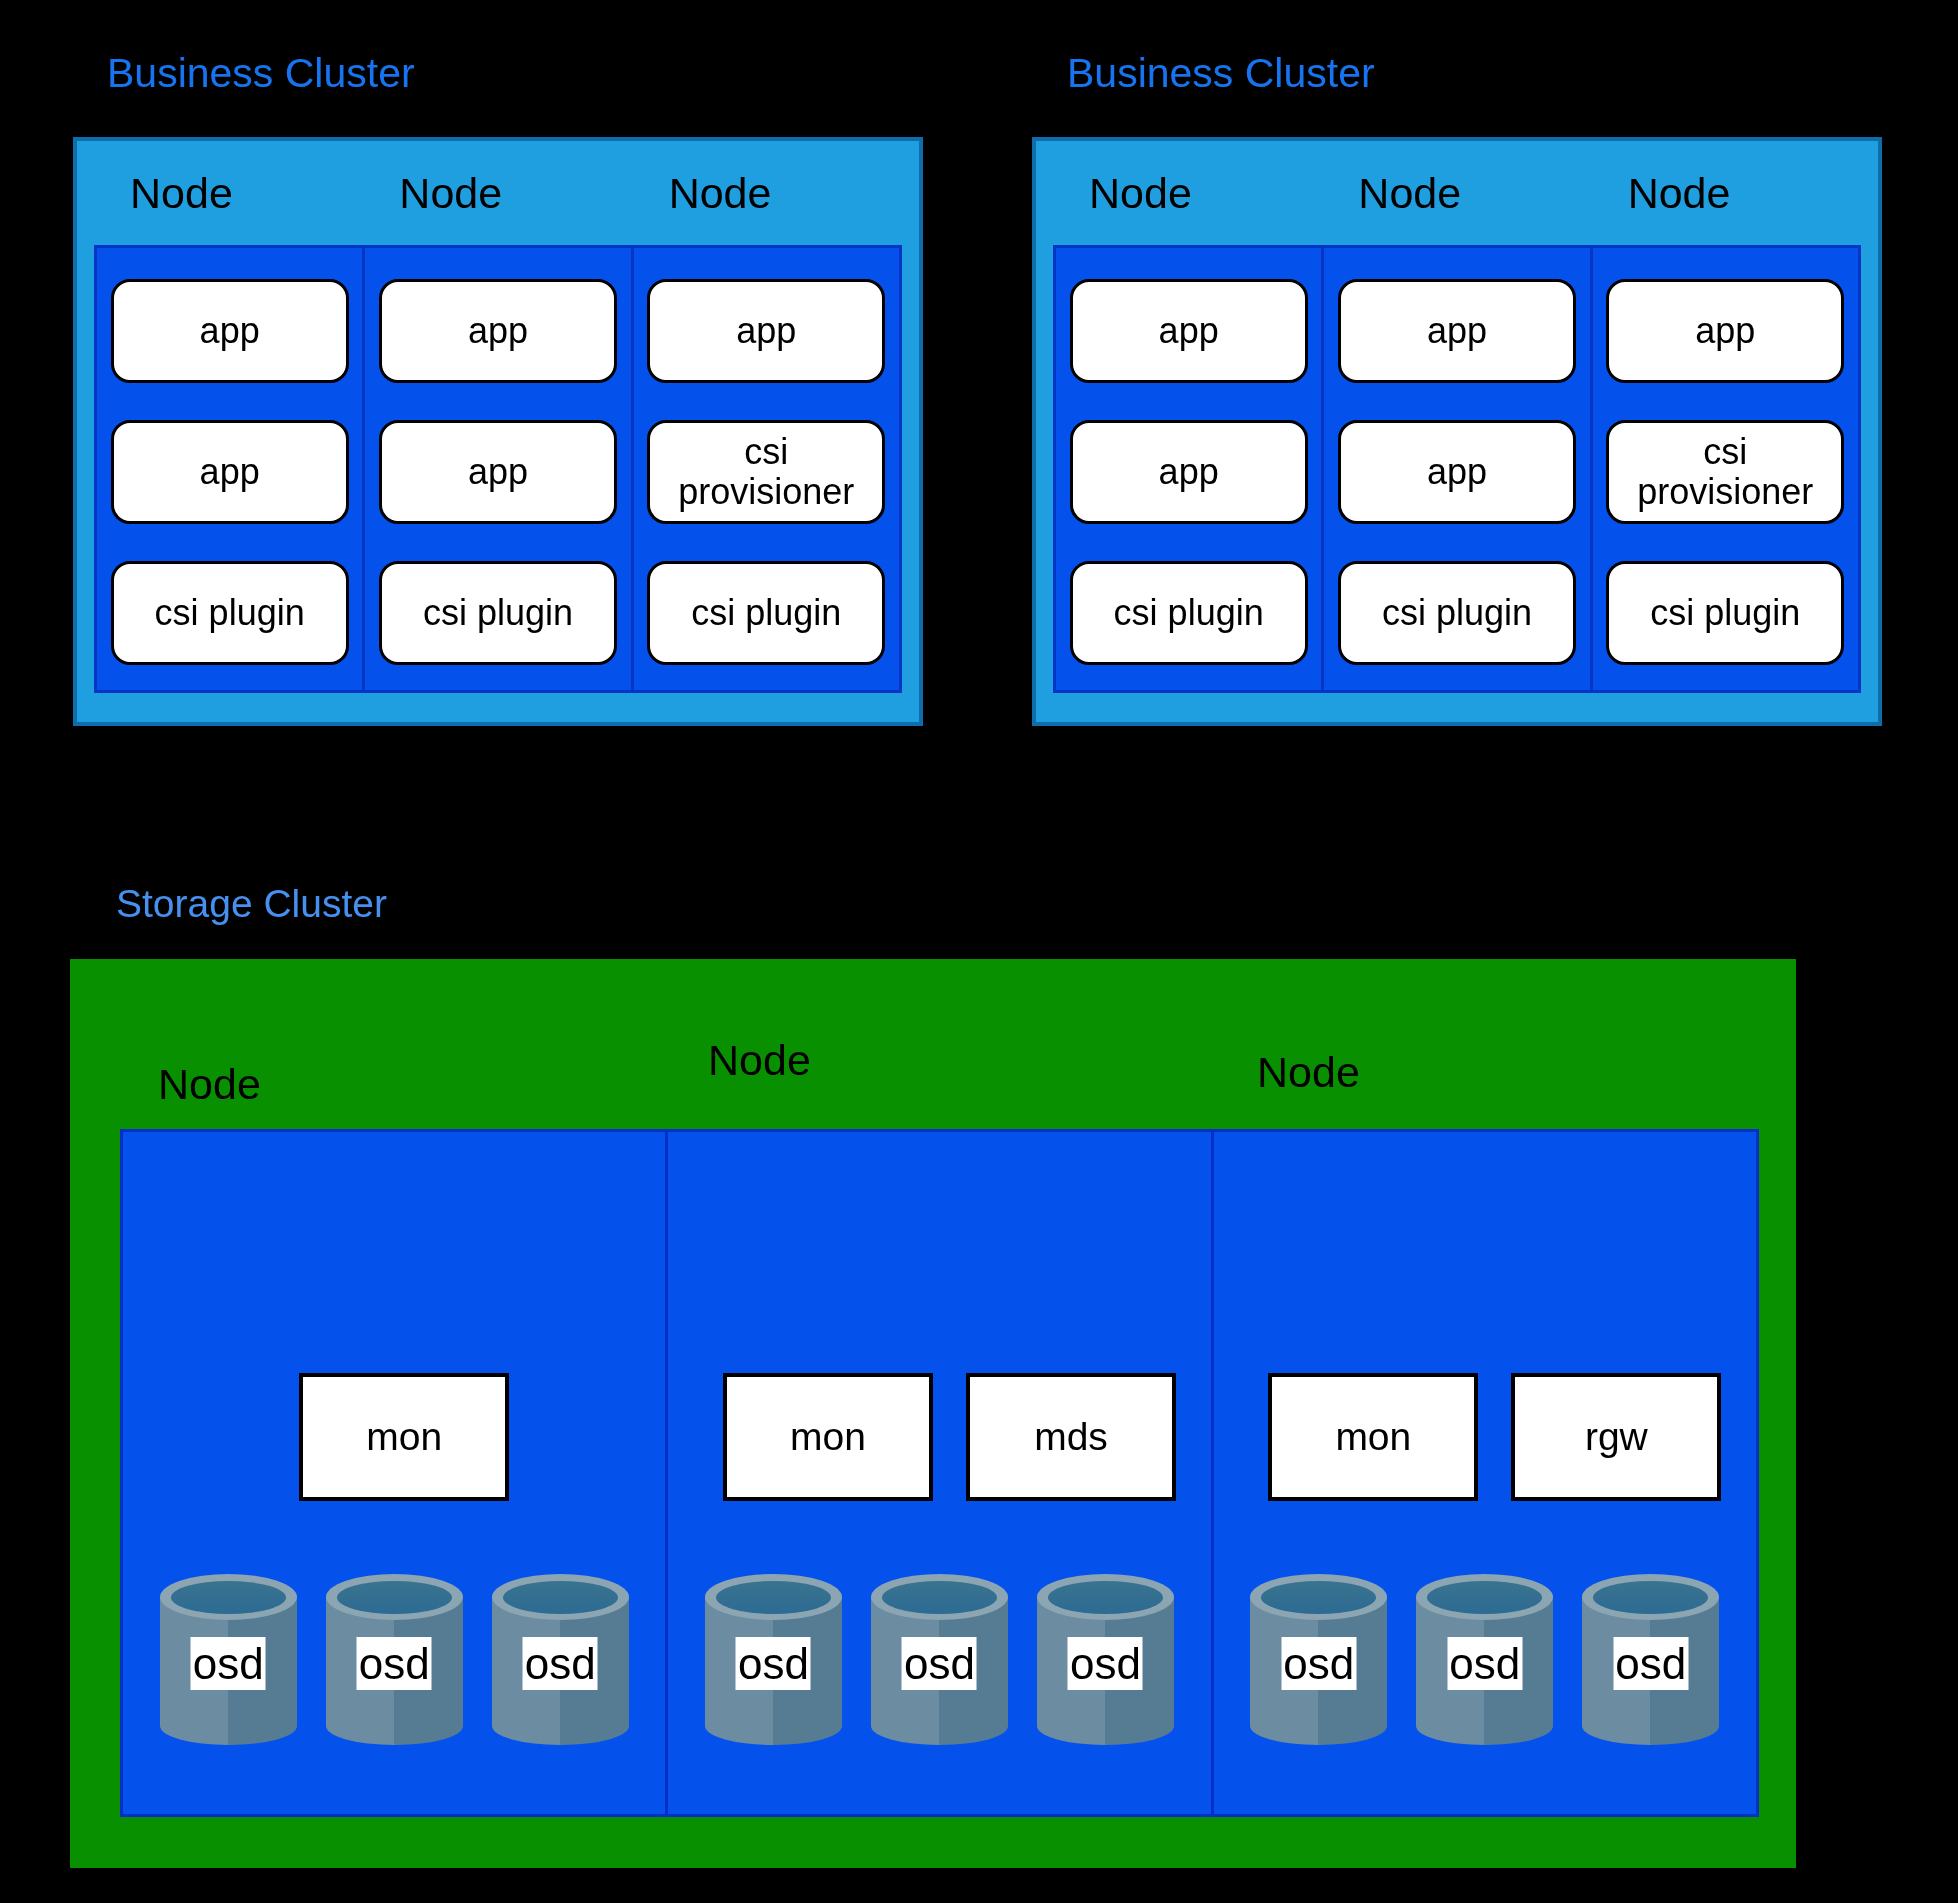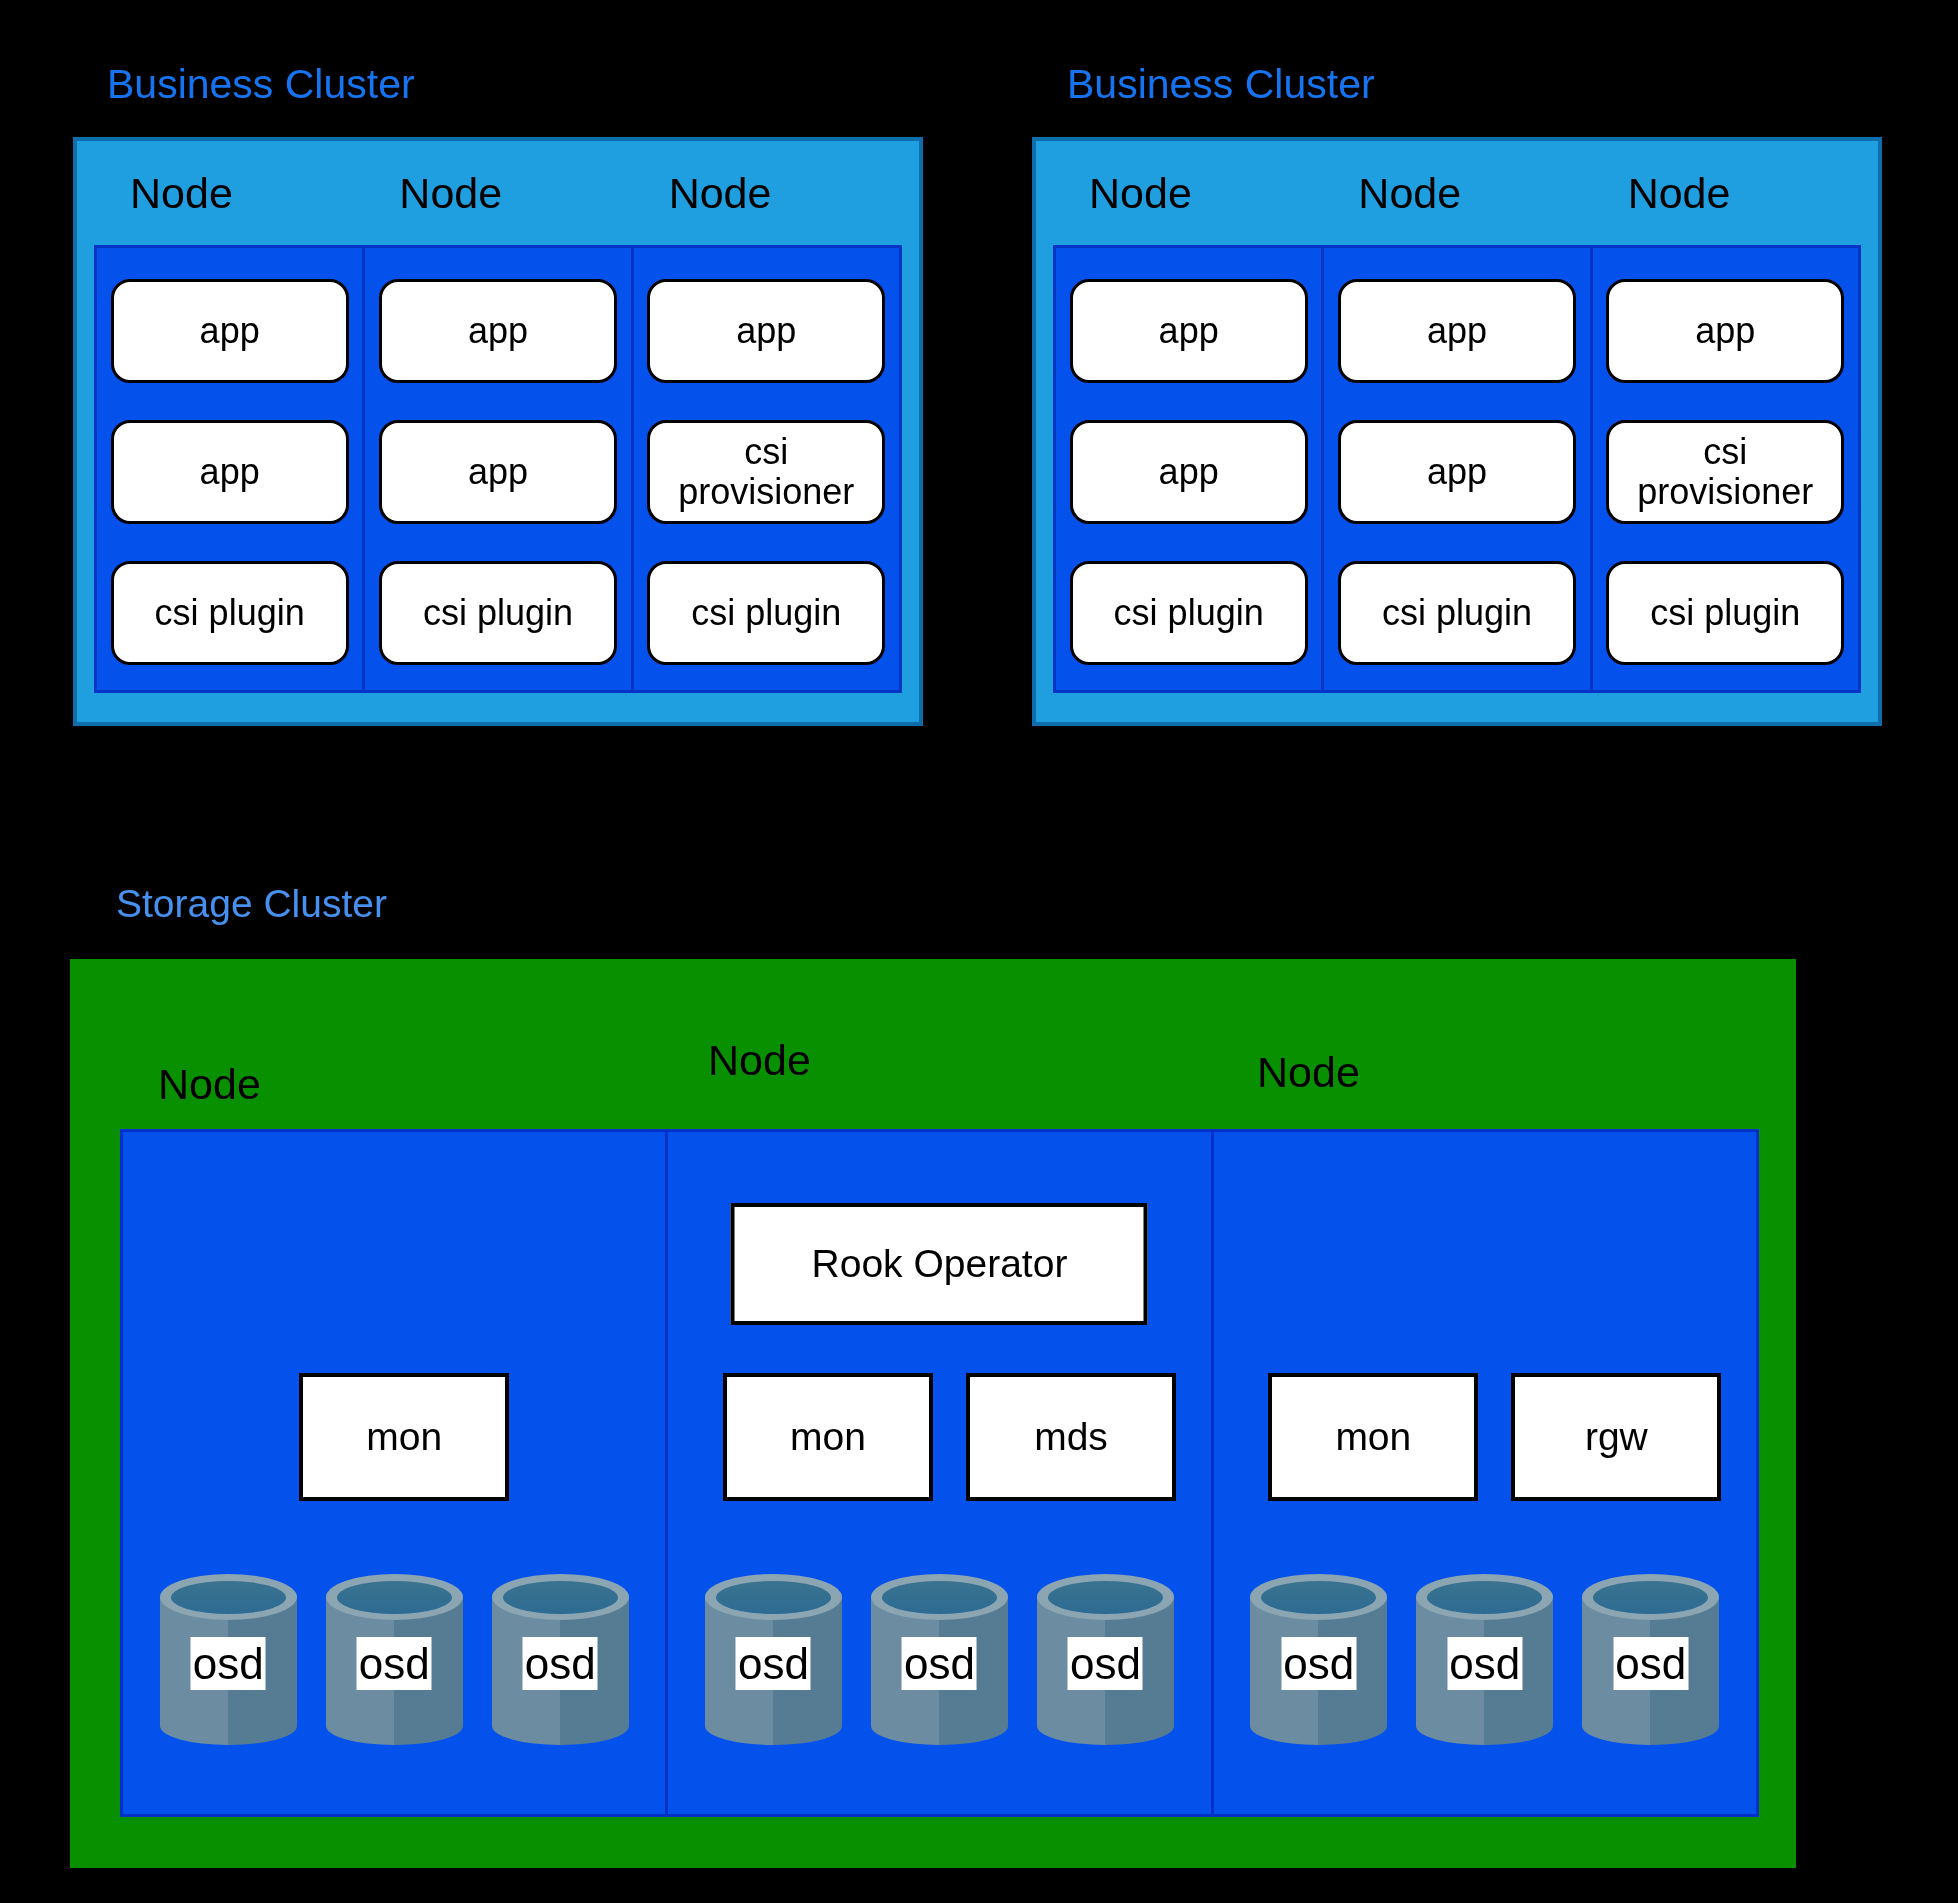--- a/index.html
+++ b/index.html
@@ -1,21 +1,21 @@
 <!DOCTYPE html>
 <html style="font-size:13.7px"><head>
 <meta charset="utf-8">
 <style>
   html,body { margin:0; padding:0; background:#000; }
   .stage {
     position:relative; width:1959px; height:1904px; background:#000000;
     font-family:"Liberation Sans", sans-serif; color:#000; overflow:hidden;
   }
   .title { position:absolute; font-size:41px; color:#1774f0; white-space:nowrap; }
-  .bc-title { top:61px; }
+  .bc-title { top:50px; }
   .sc-title { top:882px; font-size:39px; color:#4691f0; }
 
   
   .bc {
     position:absolute; top:137px; width:850px; height:589px;
     background:#209fe0; border:4.3px solid #0e6dab; box-sizing:border-box;
   }
   .bc-header { display:flex; height:104px; padding:0 17px; }
   .bc-header .nl {
     width:33.333%; display:flex; align-items:center; padding-left:36px;
@@ -174,21 +174,20 @@
           <div class="cyl">
             <div class="cyl-body"></div>
             <div class="cyl-rim"></div>
             <div class="cyl-hole"></div>
             <div class="cyl-chip">osd</div>
           </div>
         </div>
       </div>
 
       <div class="sc-col">
-        <div class="rook">Rook Operator</div>
         <div class="daemon-row">
           <div class="daemon">mon</div>
           <div class="daemon">mds</div>
         </div>
         <div class="osd-row">
           <div class="cyl">
             <div class="cyl-body"></div>
             <div class="cyl-rim"></div>
             <div class="cyl-hole"></div>
             <div class="cyl-chip">osd</div>

